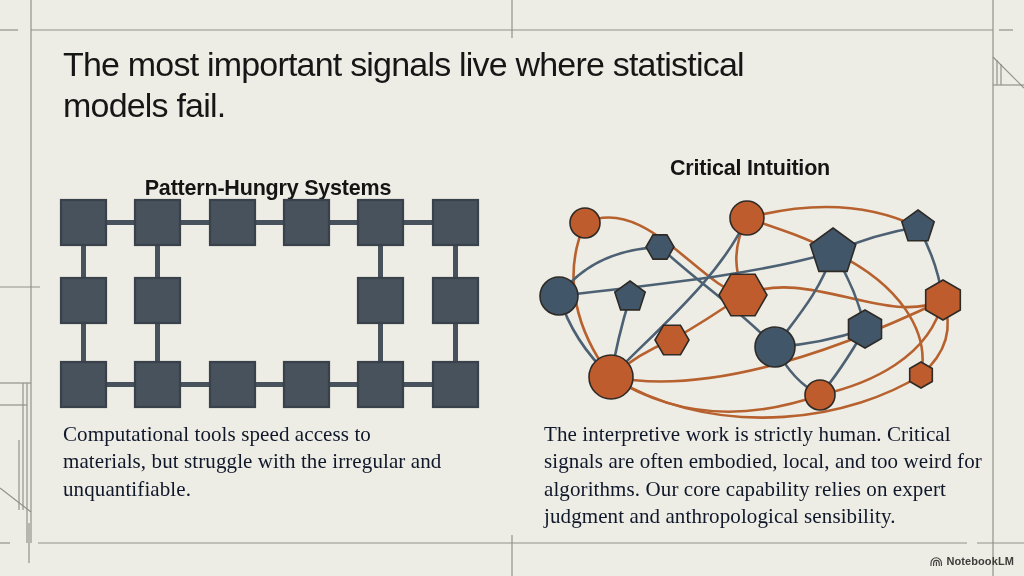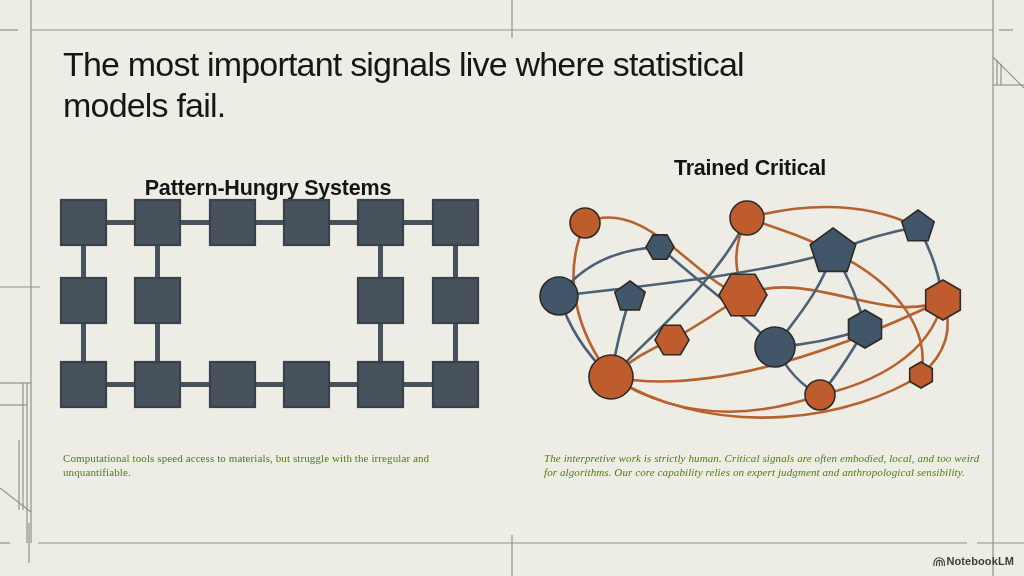--- a/index.html
+++ b/index.html
@@ -15,30 +15,30 @@
     font-size:34px;line-height:1.22;font-weight:normal;
     letter-spacing:-0.8px;color:#161616;
   }
   .section-heading{
     top:156px;font-size:21.5px;font-weight:bold;color:#141414;
     letter-spacing:-0.2px;text-align:center;
   }
   #heading-left{left:63px;width:410px;margin-top:20px;}
   #heading-right{left:540px;width:420px;}
   .caption{
-    top:451px;font-family:"Liberation Serif","DejaVu Serif",serif;
-    font-size:11px;line-height:1.3;color:#4d7c0f;letter-spacing:0.1px;
+    top:421px;font-family:"Liberation Serif","DejaVu Serif",serif;
+    font-size:21px;line-height:1.3;color:#0f172a;letter-spacing:0.1px;
   }
   #caption-left{left:63px;width:382px;}
-  #caption-right{left:544px;width:438px;font-style:italic;}
+  #caption-right{left:544px;width:438px;}
   #grid-svg{left:58px;top:196px;}
   #network-svg{left:535px;top:192px;}
   #branding{
     left:930px;top:553px;width:84px;height:16px;
-    display:flex;align-items:center;gap:0;justify-content:flex-end;
+    display:flex;align-items:center;gap:0;justify-content:space-between;
     color:#3d3d3a;font-size:11px;font-weight:bold;letter-spacing:0.1px;
   }
   #branding svg{flex:0 0 auto;}
 </style>
 </head>
 <body>
 
 <svg id="deco-svg" class="abs" width="1024" height="576" viewBox="0 0 1024 576">
   <g stroke="#82817a" stroke-width="1.2" opacity="0.85" fill="none">
 
@@ -70,21 +70,21 @@
     <line x1="993" y1="85" x2="1024" y2="85"></line>
     <line x1="997" y1="60" x2="997" y2="85"></line>
     <line x1="1001" y1="64" x2="1001" y2="85"></line>
   </g>
 </svg>
 
 <div id="title" class="abs">The most important signals live where statistical models fail.</div>
 
 <div id="heading-left" class="abs section-heading">Pattern-Hungry Systems</div>
 
-<div id="heading-right" class="abs section-heading">Trained Critical</div>
+<div id="heading-right" class="abs section-heading">Critical Intuition</div>
 
 <svg id="grid-svg" class="abs" width="426" height="218" viewBox="0 0 426 218">
     <line x1="25.5" y1="26.5" x2="397.5" y2="26.5" stroke="#47525c" stroke-width="5"></line>
     <line x1="25.5" y1="188.5" x2="397.5" y2="188.5" stroke="#47525c" stroke-width="5"></line>
     <line x1="25.5" y1="26.5" x2="25.5" y2="188.5" stroke="#47525c" stroke-width="5"></line>
     <line x1="99.5" y1="26.5" x2="99.5" y2="188.5" stroke="#47525c" stroke-width="5"></line>
     <line x1="322.5" y1="26.5" x2="322.5" y2="188.5" stroke="#47525c" stroke-width="5"></line>
     <line x1="397.5" y1="26.5" x2="397.5" y2="188.5" stroke="#47525c" stroke-width="5"></line>
     <rect x="3" y="4" width="45" height="45" fill="#47525c" stroke="#39424b" stroke-width="2.2"></rect>
     <rect x="77" y="4" width="45" height="45" fill="#47525c" stroke="#39424b" stroke-width="2.2"></rect>

